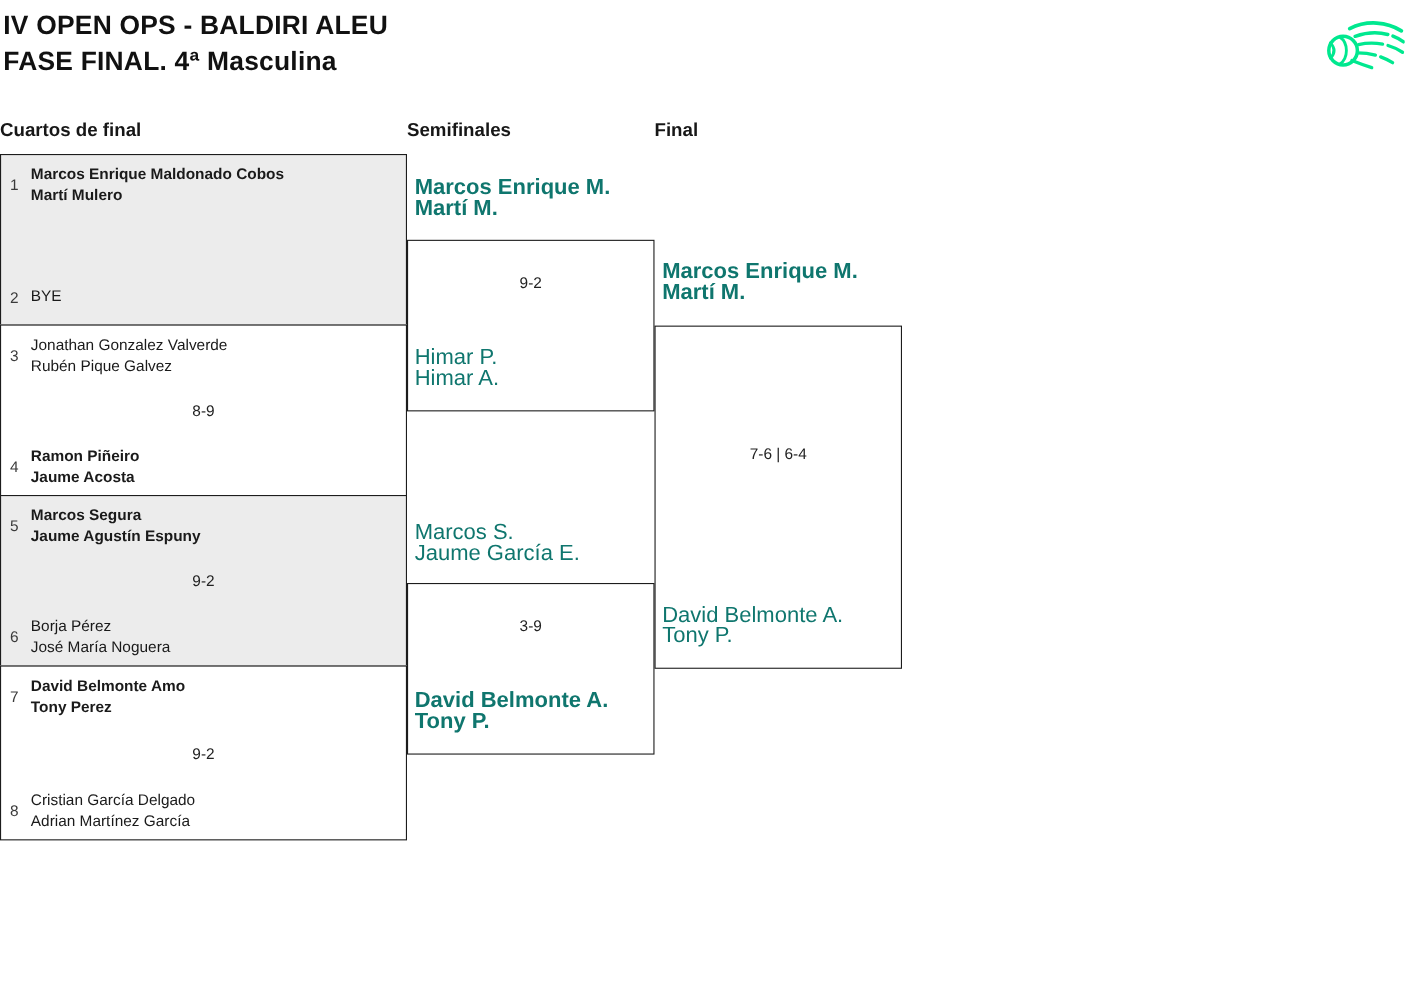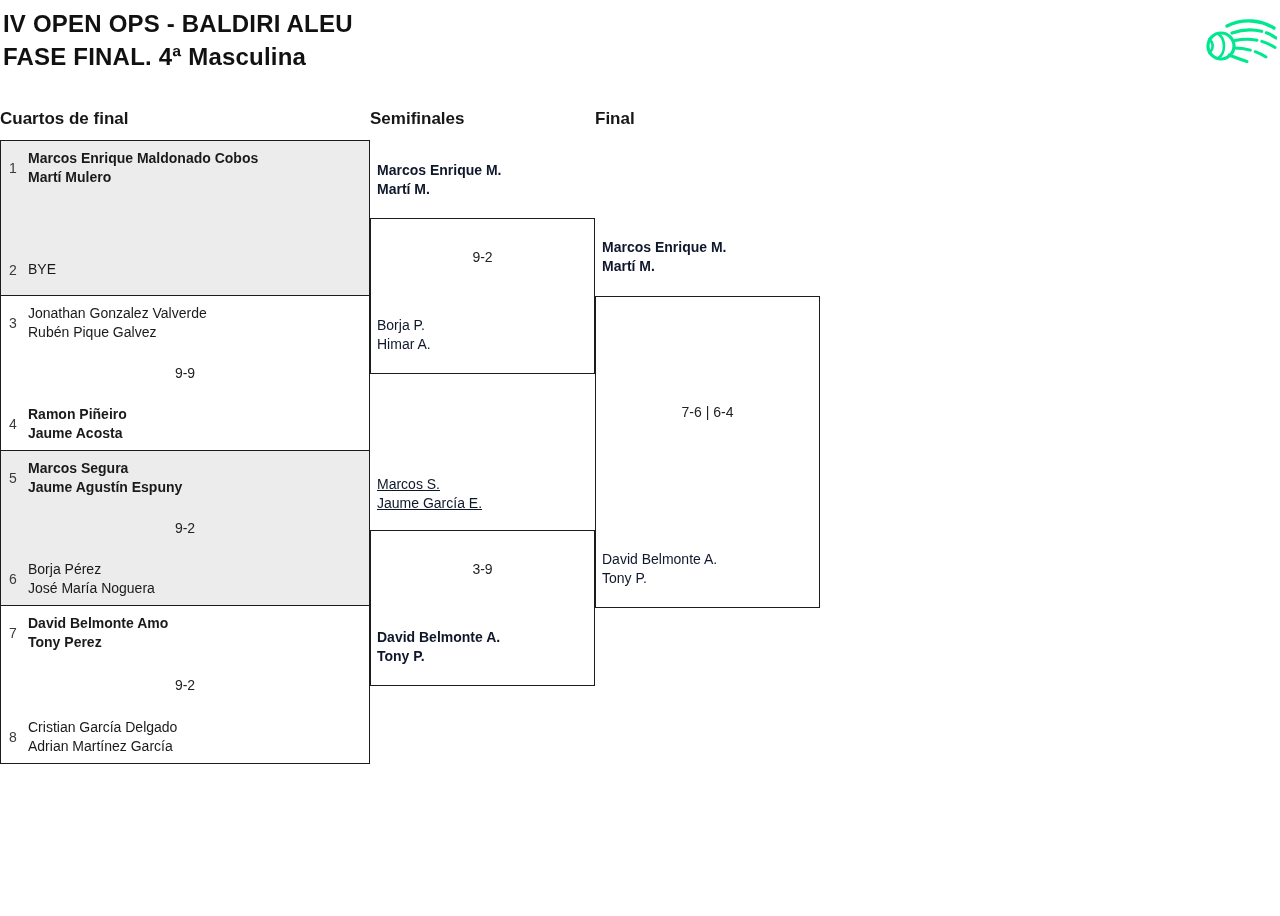--- a/index.html
+++ b/index.html
@@ -101,27 +101,27 @@
     border: 1px solid #1c1c1c;
     box-sizing: border-box;
     background: transparent;
   }
   .sf1-box { left: 370px; top: 218px; width: 225px; height: 156px; }
   .sf2-box { left: 370px; top: 530px; width: 225px; height: 156px; }
   .f-box   { left: 595px; top: 296px; width: 225px; height: 312px; }
 
   .name-block {
     position: absolute;
-    font-size: 14px;
+    font-size: 20px;
     line-height: 19px;
-    color: #0f172a;
+    color: #0f766e;
   }
   .sf1-top    { left: 377px; top: 161px; }
   .sf1-bottom { left: 377px; top: 316px; }
-  .sf2-top    { left: 377px; top: 475px; text-decoration: underline; }
+  .sf2-top    { left: 377px; top: 475px; }
   .sf2-bottom { left: 377px; top: 628px; }
   .f-top      { left: 602px; top: 238px; }
   .f-bottom   { left: 602px; top: 550px; }
 
   .box-score {
     position: absolute;
     width: 225px;
     text-align: center;
     font-size: 14px;
     color: #222222;
@@ -172,21 +172,21 @@
   </div>
 
   <div class="qf-box m2">
     <div class="slot top">
       <div class="seed">3</div>
       <div class="names">
         <div>Jonathan Gonzalez Valverde</div>
         <div>Rubén Pique Galvez</div>
       </div>
     </div>
-    <div class="qf-score">9-9</div>
+    <div class="qf-score">8-9</div>
     <div class="slot bottom winner">
       <div class="seed">4</div>
       <div class="names">
         <div>Ramon Piñeiro</div>
         <div>Jaume Acosta</div>
       </div>
     </div>
   </div>
 
   <div class="qf-box m3">
@@ -225,21 +225,21 @@
     </div>
   </div>
 
   <div class="name-block sf1-top winner">
     <div>Marcos Enrique M.</div>
     <div>Martí M.</div>
   </div>
   <div class="match-box sf1-box"></div>
   <div class="box-score sf1-score">9-2</div>
   <div class="name-block sf1-bottom">
-    <div>Borja P.</div>
+    <div>Himar P.</div>
     <div>Himar A.</div>
   </div>
 
   <div class="name-block sf2-top">
     <div>Marcos S.</div>
     <div>Jaume García E.</div>
   </div>
   <div class="match-box sf2-box"></div>
   <div class="box-score sf2-score">3-9</div>
   <div class="name-block sf2-bottom winner">

